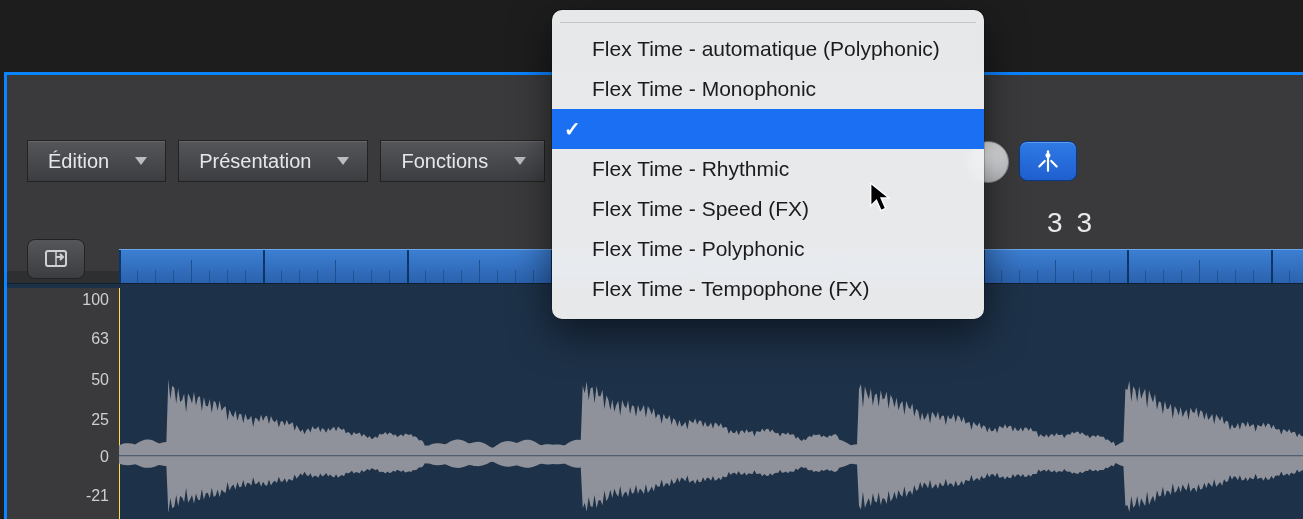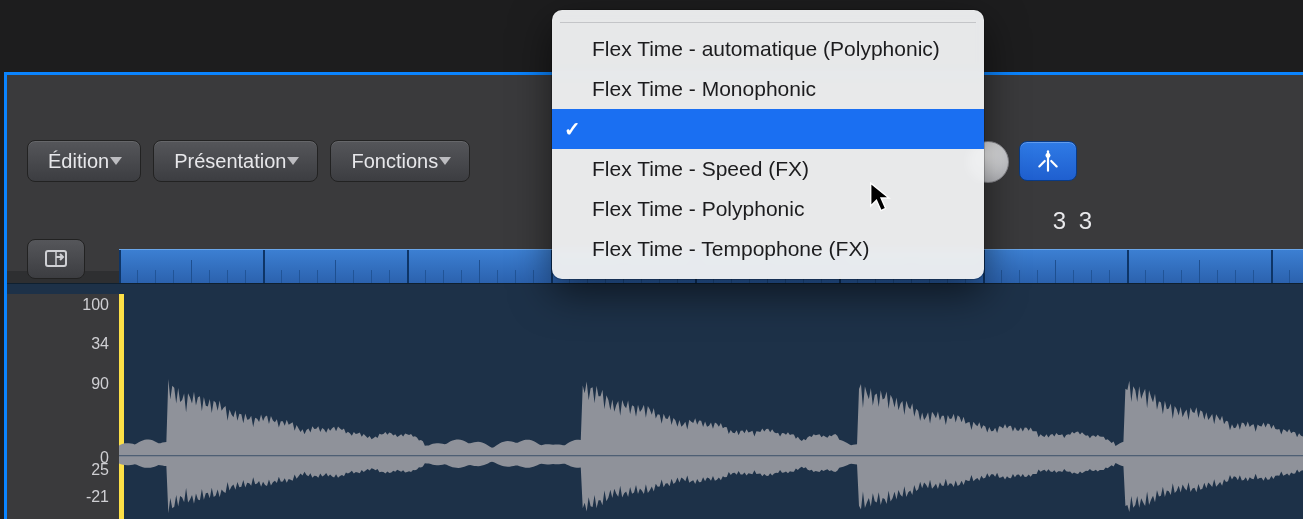--- a/index.html
+++ b/index.html
@@ -72,26 +72,26 @@
     height: 44px;
     display: flex;
     gap: 12px;
     align-items: center;
   }
   .menu-button {
     height: 40px;
     padding: 0 18px 0 20px;
     background: linear-gradient(#55565a, #3c3d41);
     border: 1px solid #222;
-    border-radius: 8px;
+    border-radius: 0;
     color: #e7e7ea;
     font-size: 20px;
     display: flex;
     align-items: center;
-    gap: 1px;
+    gap: 26px;
     box-shadow: inset 0 1px 0 rgba(255,255,255,.1);
     cursor: pointer;
   }
   .menu-button .chev {
     width: 0; height: 0;
     border-left: 6px solid transparent;
     border-right: 6px solid transparent;
     border-top: 8px solid #bcbcc0;
   }
 
@@ -136,21 +136,21 @@
     justify-content: center;
     cursor: pointer;
   }
   .catch-button svg { width: 24px; height: 22px; }
 
   .timeline-label {
     position: absolute;
     top: 8px;
     right: 208px;
     color: #e9e9ec;
-    font-size: 24px;
+    font-size: 28px;
     letter-spacing: 3px;
   }
 
   
   .ruler {
     position: absolute;
     left: 112px;
     right: 0;
     top: 50px;
     height: 34px;
@@ -174,24 +174,24 @@
     position: absolute;
     left: 0; right: 0;
     top: 208px;
     bottom: 0;
     background: #1d3148;
     border-top: 1px solid #0f2030;
     overflow: hidden;
   }
   .y-axis {
     position: absolute;
-    left: 0; top: 10px; bottom: 0;
+    left: 0; top: 4px; bottom: 0;
     width: 112px;
     background: #3a3a3c;
-    border-right: 5px solid #fde047;
+    border-right: 1px solid #fde047;
   }
   .y-axis .lbl {
     position: absolute;
     right: 10px;
     color: #cfcfd3;
     font-size: 16px;
     transform: translateY(-50%);
   }
   .wave-svg {
     position: absolute;
@@ -379,23 +379,23 @@
           <div class="tick minor" style="left: 1116px;"></div>
           <div class="tick minor" style="left: 1134px;"></div>
           <div class="tick major" style="left: 1152px;"></div>
           <div class="tick minor" style="left: 1170px;"></div>
         </div>
     </div>
 
     <div class="wave-area">
       <div class="y-axis" id="yaxis">
           <div class="lbl" style="top: 5%;">100</div>
-          <div class="lbl" style="top: 22%;">34</div>
-          <div class="lbl" style="top: 40%;">90</div>
-          <div class="lbl" style="top: 57%; margin-top: 48px;">25</div>
+          <div class="lbl" style="top: 22%;">63</div>
+          <div class="lbl" style="top: 40%;">50</div>
+          <div class="lbl" style="top: 57%;">25</div>
           <div class="lbl" style="top: 73%;">0</div>
           <div class="lbl" style="top: 90%;">-21</div>
         </div>
       <div class="wave-svg">
         <svg viewBox="0 0 1200 260" preserveAspectRatio="none">
           <path id="wavepath" fill="#8f929a" stroke="none" d="M0 190 L0 178.6341160607684 L2 177.59263813375696 L4 176.8131434393273 L6 176.3140923327998 L8 176.09577534233458 L10 176.1406259196679 L12 176.41472341392128 L14 176.87038201970563 L16 177.44964858488322 L18 176.5116058504964 L20 175.18109231797322 L22 174.02000995921176 L24 173.08932878975116 L26 172.4375888387446 L28 172.09777737327687 L30 172.08521962987834 L32 172.39662375788555 L34 173.01034342315893 L36 173.88784000701494 L38 174.9762460400415 L40 176.21185782777593 L42 176.1171644956488 L44 175.45679998851045 L46 174.95865606343995 L48 174.67777860376842 L50 104.99228175367718 L52 127.79039725618162 L54 112.50595988546291 L56 114.89519364957087 L58 132.16399507411666 L60 115.10674961498846 L62 130.6473292979818 L64 128.3515157414098 L66 121.21809932385816 L68 142.22563316271498 L70 120.98112505763682 L72 125.57956559726193 L74 132.20064167051973 L76 119.11530483556854 L78 134.44519628498387 L80 125.4308227032983 L82 124.22646873789176 L84 140.7718809092941 L86 125.09441016963943 L88 134.74718283168525 L90 135.52955932775714 L92 127.1899429854079 L94 142.63465954370787 L96 129.21042211293707 L98 131.2016062568269 L100 140.2078120751351 L102 128.87676770651427 L104 140.10873746687164 L106 136.86807138209593 L108 134.85853389091073 L110 151.4066308249223 L112 138.7181336809004 L114 144.51566422231613 L116 147.544669601361 L118 139.76717603284735 L120 151.221990474841 L122 143.6465475137378 L124 144.10864806150593 L126 154.060520376929 L128 143.30881691709374 L130 150.20691434337135 L132 149.50807703118846 L134 145.829722472389 L136 158.10039795072828 L138 147.9796425672894 L140 149.09480679657528 L142 152.6692210608699 L144 144.3964028898734 L146 151.5595257025157 L148 146.9216829109809 L150 145.37817456718076 L152 154.76677509900884 L154 145.98826787945185 L156 150.92903765282045 L158 153.02528815388507 L160 149.72139940414036 L162 158.82884593298428 L164 151.74990171896764 L166 151.91013323675514 L168 156.9573310182417 L170 150.16321581878566 L172 155.61691464963758 L174 154.39351648985084 L176 152.98600521345358 L178 162.4013883190519 L180 156.0097063037096 L182 159.83003815561935 L184 163.83658974177396 L186 160.75555094830554 L188 166.32331500481462 L190 161.48128698523217 L192 159.82202828965907 L194 164.27252540680917 L196 157.49938672001642 L198 160.3204931519969 L200 160.0123270142021 L202 157.49085564858638 L204 163.86340086299342 L206 159.35246093745894 L208 161.05515328464654 L210 164.6543602355185 L212 159.2890331209655 L214 162.2412877564415 L216 159.52424729499884 L218 157.86614804689378 L220 162.84769864884333 L222 157.6703495677636 L224 159.98215273185514 L226 161.58769887434346 L228 159.85927130123034 L230 165.35391639768488 L232 163.60555629511632 L234 165.18594367763848 L236 167.8836174654162 L238 163.66876578390492 L240 166.04553478119067 L242 165.413545852229 L244 164.23020654736416 L246 169.09234698917072 L248 165.97605588769179 L250 168.05094593422518 L252 170.48852662319942 L254 168.1982472286057 L256 171.63221854536584 L258 170.41766251770713 L260 168.63409315940413 L262 170.41941026473367 L264 165.80496390349344 L266 166.38716381466838 L268 165.82365219091756 L270 163.78708702452894 L272 166.76704563330952 L274 164.41095725887058 L276 165.2127548179038 L278 167.7344208995833 L280 166.23721805877258 L282 169.28544570053873 L284 167.84660959472694 L286 166.27569178206915 L288 168.64029791821955 L290 165.32503733039277 L292 166.1009952185403 L294 166.97865373016467 L296 165.89414788722513 L298 168.90409983250004 L300 168.47931137860115 L302 169.72649308511438 L304 173.12901344776964 L306 172.59328384504715 L308 173.95445181122935 L310 178.9879281849719 L312 178.7180586311905 L314 178.63180192167542 L316 177.6663391111744 L318 176.865068891958 L320 176.34343380839508 L322 176.10317591901145 L324 176.12811084582393 L326 176.3855387648093 L328 176.8287524680325 L330 177.40047080818348 L332 176.62281126374884 L334 175.2817093616465 L336 174.10476167202876 L338 173.15376813766792 L340 172.47838515538845 L342 172.11293024632988 L344 172.07418595588277 L346 172.3603494989096 L348 172.95119797810676 L350 173.80945762953792 L352 174.8832849560614 L354 176.10969321065704 L356 176.17487936097837 L358 175.50423476874047 L360 174.99102184217202 L362 174.69108605842408 L364 174.64851291436207 L366 174.89242545883388 L368 175.4347642460211 L370 176.26920156326173 L372 177.3712657479143 L374 178.69967024449372 L376 180.19876121945873 L378 181.19685022515947 L380 180.56428783143966 L382 178.9755434021661 L384 177.50500418476796 L386 176.21873465117127 L388 175.17159051637304 L390 174.4038471453662 L392 173.9387931275748 L394 173.78144777247587 L396 173.91848590920875 L398 174.3193724253516 L400 174.9386278949069 L402 175.71907087109406 L404 175.6943367400059 L406 174.58603822400383 L408 173.6352200980874 L410 172.90338370918425 L412 172.44074057374894 L414 172.28282699148312 L416 172.4480709566024 L418 172.93647536198338 L420 173.72950679126723 L422 174.79119848352988 L424 176.07039475651868 L426 177.50398774942437 L428 178.29128842882827 L430 177.7935701080125 L432 177.4166613881028 L434 177.21693481511744 L436 177.24016075360638 L438 177.5181075228385 L440 177.95985719948132 L442 177.5778771812102 L444 177.45584987773668 L446 177.56808738651097 L448 177.87386585255751 L450 178.32049444383338 L452 178.28971381123523 L454 176.79903956296343 L456 175.43445301585982 L458 174.26277625198622 L460 173.34034614552988 L462 172.7094514417494 L464 172.3956871118836 L466 172.40640185598085 L468 172.73034143399627 L470 112.38951702175203 L472 120.81867813863235 L474 107.81520042725155 L476 128.75348446661027 L478 115.43634682921531 L480 114.1914893594378 L482 131.90828345898373 L484 112.48124421099074 L486 124.31976074060944 L488 124.28706435327825 L490 117.05585128072241 L492 138.66130344155374 L494 123.01782812112612 L496 128.360156058077 L498 139.71260553152229 L500 127.81386243151113 L502 141.26023602485662 L504 133.83820241722154 L506 129.54235677381894 L508 145.8839608476853 L510 128.20427471811192 L512 134.6678665061022 L514 137.3840479418419 L516 128.9861345562642 L518 143.97940833523802 L520 134.01233310915967 L522 135.58276745647262 L524 146.9319746416371 L526 133.50366489046746 L528 141.54524497678204 L530 138.51053961595613 L532 133.58434665233338 L534 148.00343175480555 L536 134.90469165095163 L538 138.95347039608245 L540 144.56454218434308 L542 137.24274343163364 L544 148.6750058191315 L546 144.13255135339153 L548 144.59476646067708 L550 154.75404823236067 L552 143.48252656976825 L554 148.94254839257513 L556 149.48530951016863 L558 144.82144143405898 L560 155.99298257565576 L562 148.34806560452262 L564 150.8873656263607 L566 157.83182234669664 L568 150.43213073804228 L570 157.82121567246634 L572 155.62810509303085 L574 152.28755957577658 L576 160.84774372909573 L578 150.1813348958539 L580 152.43040448837914 L582 153.90718896503427 L584 148.44141377610748 L586 155.83538813813888 L588 150.9090412167827 L590 151.3531598081618 L592 158.29862769559898 L594 152.26334566180446 L596 157.81671689324924 L598 156.74363769208156 L600 153.17775953246962 L602 160.20509937634225 L604 153.18646854611507 L606 154.65614779216645 L608 158.00468894631246 L610 153.70816212110327 L612 159.71775849444407 L614 158.08555388225454 L616 158.4878594779051 L618 166.0926137917557 L620 161.62580717499804 L622 164.62548357010078 L624 165.04695783562727 L626 161.8918214479919 L628 167.3789353496323 L630 162.40157669276007 L632 162.13111651605962 L634 165.25233653377163 L636 160.6676396549334 L638 164.22109245359798 L640 163.4404697102375 L642 162.49714895071173 L644 168.62495648455527 L646 163.01927689522304 L648 163.24224229638926 L650 163.67984114173635 L652 159.85119720882557 L654 163.0875046600126 L656 160.34102449453056 L658 160.08882475478924 L660 164.07004067429486 L662 160.78304738586246 L664 163.89330798244038 L666 164.99147483188037 L668 164.57752952607024 L670 168.85422403792373 L672 164.9299334157724 L674 165.11381725900537 L676 166.8373814668847 L678 164.07904329784958 L680 166.99409322378904 L682 166.36446921922374 L684 166.53928816885366 L686 171.17823694651867 L688 169.13473709646607 L690 171.97779633708433 L692 173.76504109551976 L694 171.5937963198768 L696 172.89191087931403 L698 169.427882164278 L700 168.26205513185818 L702 169.3852347992426 L704 166.14739197368965 L706 167.43610372976963 L708 166.9212961815411 L710 166.1535345552626 L712 169.4495204597446 L714 167.54016846428476 L716 169.02261533636897 L718 170.23173823986983 L720 167.45862666282818 L722 168.51017522908143 L724 166.67102294102096 L726 165.95816345964136 L728 167.9424792054306 L730 172.422951105498 L732 172.88605992639063 L734 173.65593255975082 L736 174.69792256064522 L738 175.96197704927698 L740 177.38580153694423 L742 178.33426852089775 L744 177.8295771608026 L746 177.4408690396553 L748 177.22519217474763 L750 116.09735233945135 L752 110.72365674269803 L754 137.21390765444187 L756 113.01536243880392 L758 121.02196255508521 L760 127.64365560656648 L762 115.19929894412596 L764 134.66444955727763 L766 122.7269907584584 L768 121.06991852658285 L770 136.2048156181202 L772 117.42728066299547 L774 127.76057264117414 L776 126.31217582115141 L778 118.94672836674465 L780 138.34825958027292 L782 122.6145538132859 L784 127.15667985912607 L786 136.7025223400436 L788 125.57686793066429 L790 139.62385051920234 L792 132.55168186831213 L794 129.40002291394472 L796 144.85255115282422 L798 129.17220378279217 L800 136.0400195062254 L802 138.85528385287859 L804 131.95489951225335 L806 146.7998012554937 L808 137.99631227097552 L810 140.5150551243367 L812 151.66926362512402 L814 142.12165621933326 L816 150.4438263275229 L818 147.14810183346475 L820 142.02559445036087 L822 154.73657135313246 L824 141.44048154923337 L826 144.50886643563507 L828 148.554688822918 L830 141.04022904763417 L832 150.98818166626398 L834 145.73112727769558 L836 145.63605139846027 L838 156.01307583959974 L840 144.9603273878186 L842 149.34394197269611 L844 148.73371574029778 L846 143.68875417399846 L848 153.35119926696194 L850 145.2515599201089 L852 147.0630939450782 L854 152.98206464949595 L856 146.83817465901842 L858 154.56293429407998 L860 153.1510604884427 L862 152.76022255558692 L864 161.61850766065163 L866 152.5131005820889 L868 155.42580237149213 L870 157.26417498163306 L872 152.93182664047205 L874 160.52034925139625 L876 156.3771147992917 L878 157.5252893428652 L880 164.22508491029927 L882 158.12883767921568 L884 162.84709430297363 L886 162.6363059604666 L888 159.15954650750012 L890 164.93389291933516 L892 157.37136109160065 L894 157.89779593329513 L896 159.89261468661778 L898 155.01601671472707 L900 159.74439591676312 L902 157.19275496174598 L904 156.84088495280048 L906 163.05333520817837 L908 158.32363765843365 L910 161.98998563468805 L912 162.23590179320675 L914 158.71695528744806 L916 163.21946747265147 L918 158.77799478744728 L920 159.12769539822565 L922 162.47977002021062 L924 158.90086840711484 L926 162.96022362950833 L928 162.8756244555398 L930 162.899337993238 L932 169.53327230739197 L934 166.3469181374182 L936 168.21884499253034 L938 169.21408401293738 L940 166.32376821648765 L942 169.91756023719273 L944 166.8198357609997 L946 165.86783027979828 L948 168.67402084871281 L950 164.85037394848274 L952 167.00500398938357 L954 167.1742213442504 L956 166.13262569824755 L958 170.49407799403718 L960 166.94522672234677 L962 166.3033333640086 L964 166.91506899016247 L966 163.46470998178327 L968 165.29385079051897 L970 163.73294489769967 L972 163.10141463586893 L974 166.57968894886133 L976 164.03526703291178 L978 166.16183142443518 L980 167.78439674264115 L982 167.45145493898383 L984 170.56103022280982 L986 167.96534320642002 L988 167.59621199724006 L990 169.2355856296466 L992 166.9073609630546 L994 168.796238847453 L996 168.91956431022658 L998 168.928353690095 L1000 172.7245832956204 L1002 171.63333089597387 L1004 173.81061925583114 L1006 175.93145487817623 L1008 174.11970274478242 L1010 179.2224925006601 L1012 177.7284686193661 L1014 176.4088441792189 L1016 175.32050793509623 L1018 174.5062457304743 L1020 115.93885854045472 L1022 117.25851364276868 L1024 107.02050349952394 L1026 130.45035340997356 L1028 113.21760479634112 L1030 117.30885187952804 L1032 130.65255797609728 L1034 113.17052042384535 L1036 127.24927457143983 L1038 120.88487895329642 L1040 115.91945219766933 L1042 137.37127584285784 L1044 117.46871924745392 L1046 125.12706667609307 L1048 130.97043872634646 L1050 121.44544811003279 L1052 139.07227051996745 L1054 129.83737702988344 L1056 131.09667928192346 L1058 144.23007075583806 L1060 129.095016575782 L1062 138.6838044104213 L1064 137.60815745658508 L1066 132.12708503576195 L1068 149.27778091684598 L1070 135.0029477840128 L1072 138.44284145960057 L1074 145.57578283841886 L1076 135.74139545507666 L1078 147.506892215831 L1080 142.19544575624695 L1082 138.85474822625656 L1084 150.75600051191842 L1086 136.61766062748944 L1088 141.68641468275212 L1090 142.83309781049388 L1092 136.27615961647697 L1094 148.21123471041793 L1096 139.75093399142435 L1098 141.47467984353753 L1100 150.19113095484346 L1102 141.899666365667 L1104 150.5706374734535 L1106 147.55014155133475 L1108 143.8392234522015 L1110 155.21748125795915 L1112 144.23496353368816 L1114 147.56547624000018 L1116 151.3769823073186 L1118 145.81387343934168 L1120 155.1273229048281 L1122 151.25411054438052 L1124 152.19953039499313 L1126 161.73824493015962 L1128 155.06534014076504 L1130 159.6068620523586 L1132 158.7397503783668 L1134 153.79001802504024 L1136 161.23602570624047 L1138 153.30804792348363 L1140 154.10418377667943 L1142 158.09499416378284 L1144 152.1738737933748 L1146 158.0898955863523 L1148 156.0357152479117 L1150 155.2237778459764 L1152 163.57731029311194 L1154 155.35314050125044 L1156 157.0565703386186 L1158 157.5729762472034 L1160 153.1382707490938 L1162 158.85527818323874 L1164 154.45881004795072 L1166 154.90247628612937 L1168 160.10989896521252 L1170 155.63096713461763 L1172 160.47293528226768 L1174 161.01605349766172 L1176 160.48206220186614 L1178 166.558941499333 L1180 160.6441703023855 L1182 161.78110989000388 L1184 163.935949715993 L1186 160.45663733046598 L1188 165.13669343190597 L1190 163.46478998381596 L1192 163.88668544018194 L1194 169.6046143636391 L1196 165.1340376911799 L1198 167.84458565496922 L1200 168.71024157704048 L1200 205.96731881721965 L1198 206.6165607587731 L1196 208.64947173161508 L1194 205.2965392272707 L1192 209.58498591986356 L1190 209.901407512138 L1188 208.64747992607053 L1186 212.15752200215053 L1184 209.54803771300527 L1182 211.1641675824971 L1180 212.01687227321088 L1178 207.58079387550026 L1176 212.1384533486004 L1174 211.7379598767537 L1172 212.14529853829924 L1170 215.77677464903678 L1168 212.41757577609062 L1166 216.32314278540298 L1164 216.65589246403698 L1162 213.35854136257095 L1160 217.64629693817966 L1158 214.32026781459746 L1156 214.70757224603605 L1154 215.98514462406217 L1152 209.81701728016606 L1150 216.0821666155177 L1148 215.4732135640662 L1146 213.93257831023578 L1144 218.3695946549689 L1142 213.92875437716287 L1140 216.92186216749042 L1138 217.51896405738728 L1136 211.57298072031966 L1134 217.15748648121982 L1132 213.4451872162249 L1130 212.79485346073105 L1128 216.2009948944262 L1126 211.1963163023803 L1124 218.35035220375514 L1122 219.0594170917146 L1120 216.15450782137893 L1118 223.13959492049375 L1116 218.96726326951105 L1114 221.82589281999986 L1112 224.3237773497339 L1110 216.08688905653062 L1108 224.6205824108489 L1106 221.83739383649893 L1104 219.57202189490988 L1102 226.07525022574976 L1100 219.8566517838674 L1098 226.39399011734685 L1096 227.68679950643175 L1094 221.34157396718655 L1092 230.29288028764228 L1090 225.3751766421296 L1088 226.2351889879359 L1086 230.0367545293829 L1084 219.43299961606118 L1082 228.35893883030758 L1080 225.85341568281478 L1078 221.86983083812675 L1076 230.69395340869252 L1074 223.31816287118585 L1072 228.6678689052996 L1070 231.2477891619904 L1068 220.5416643123655 L1066 233.40468622317854 L1064 229.2938819075612 L1062 228.487146692184 L1060 235.6787375681635 L1058 224.32744693312145 L1056 234.1774905385574 L1054 235.12196722758745 L1052 228.19579711002442 L1050 241.4159139174754 L1048 234.27217095524014 L1046 238.6546999929302 L1044 244.39846056440956 L1042 229.4715431178566 L1040 245.560410851748 L1038 241.8363407850277 L1036 237.06304407142014 L1034 247.622109682116 L1032 234.51058151792705 L1030 244.51836109035398 L1028 247.58679640274414 L1026 234.66223494251983 L1024 252.23462237535705 L1022 244.55611476792348 L1020 245.54585609465897 L1018 201.62031570214427 L1016 201.00961904867782 L1014 200.1933668655858 L1012 199.2036485354754 L1010 198.08313062450492 L1008 201.91022294141317 L1006 200.55140884136785 L1004 202.14203555812665 L1002 203.77500182801958 L1000 202.9565625282847 L998 205.80373473242875 L996 205.81032676733008 L994 205.90282086441027 L992 207.31947927770904 L990 205.57331077776504 L988 206.80284100206995 L986 206.525992595185 L984 204.57922733289263 L982 206.91140879576213 L980 206.66170244301912 L978 207.8786264316736 L976 209.47354972531616 L974 207.565233288354 L972 210.17393902309828 L970 209.70029132672525 L968 208.52961190711076 L966 209.90146751366254 L964 207.31369825737815 L962 207.77249997699354 L960 207.29107995823992 L958 204.6294415044721 L956 207.90053072631434 L954 207.1193339918122 L952 207.24624700796232 L950 208.86221953863796 L948 205.9944843634654 L946 208.0991272901513 L944 207.38512317925023 L942 205.06182982210544 L940 207.75717383763427 L938 205.58943699029697 L936 206.33586625560224 L934 207.73981139693632 L932 205.35004576945602 L930 210.3254965050715 L928 210.34328165834518 L926 210.27983227786876 L924 213.32434869466388 L922 210.64017248484203 L920 213.15422845133077 L918 213.41650390941453 L916 210.0853993955114 L914 213.46228353441396 L912 210.82307365509493 L910 211.00751077398394 L908 213.75727175617476 L906 210.20999859386623 L904 214.86933628539964 L902 214.6054337786905 L900 212.69170306242768 L898 216.2379874639547 L896 212.58053898503667 L894 214.07665305002865 L892 214.47147918129951 L890 208.7995803104986 L888 213.1303401193749 L886 210.52277052965005 L884 210.36467927276976 L882 213.90337174058823 L880 209.33118631727552 L878 214.3560329928511 L876 215.21716390053123 L874 212.1097380614528 L872 217.80113001964597 L870 214.5518687637752 L868 215.93064822138092 L866 218.11517456343333 L864 211.28611925451128 L862 217.9298330833098 L860 217.63670463366796 L858 216.57779927944 L856 222.37136900573617 L854 217.76345151287802 L852 222.20267954119134 L850 223.56133005991833 L848 217.48660054977856 L846 224.73343436950117 L844 220.94971319477668 L842 220.49204352047792 L840 223.77975445913603 L838 215.4901931203002 L836 223.2729614511548 L834 223.20165454172832 L832 219.258863750302 L830 226.7198282142744 L828 221.08398338281148 L826 224.1183501732737 L824 226.41963883807495 L822 216.44757148515066 L820 225.98080416222936 L818 222.13892362490145 L816 219.66713025435783 L814 225.90875783550007 L812 218.748052281157 L810 227.11370865674746 L808 229.00276579676836 L806 222.40014905837972 L804 233.53382536580997 L802 228.35853711034105 L800 230.46998537033096 L798 235.62084716290587 L796 223.86058663538182 L794 235.44998281454147 L792 233.08623859876593 L790 227.78211211059823 L788 238.3173490520018 L786 229.9731082449673 L784 237.13249010565545 L782 240.53908464003558 L780 228.73880531479531 L778 243.2899537249415 L776 237.76586813413644 L774 236.6795705191194 L772 244.4295395027534 L770 230.34638828640988 L768 241.69756110506285 L766 240.4547569311562 L764 231.50166283204177 L762 246.10052579190554 L760 236.76725829507512 L758 241.7335280836861 L756 247.73847817089705 L754 229.58956925916863 L752 249.45725744297647 L750 245.42698574541149 L748 199.5811058689393 L746 199.41934822025854 L744 199.12781712939807 L742 198.7492986093267 L740 199.46064884729182 L738 200.52851721304225 L736 201.47655807951608 L734 202.25805058018688 L732 202.83545505520704 L730 203.1827866708765 L728 206.54314059592704 L726 208.03137740526898 L724 207.49673279423428 L722 206.11736857818894 L720 206.90603000287885 L718 204.82619632009764 L716 205.73303849772327 L714 206.84487365178643 L712 205.41285965519154 L710 207.88484908355304 L708 207.3090278638442 L706 206.9229222026728 L704 207.88945601973276 L702 205.46107390056804 L700 206.30345865110638 L698 205.4290883767915 L696 202.83106684051447 L694 203.8046527600924 L692 202.17621917836018 L690 203.51665274718675 L688 205.64894717765046 L686 204.116322290111 L684 207.59553387335976 L682 207.7266480855822 L680 207.25443008215822 L678 209.44071752661281 L676 207.3719638998365 L674 208.66463705574597 L672 208.8025499381707 L670 205.8593319715572 L668 209.0668528554473 L666 208.7563938760897 L664 209.5800190131697 L662 211.91271446060315 L660 209.44746949427886 L658 212.43338143390807 L656 212.24423162910207 L654 210.18437150499057 L652 212.6116020933808 L650 209.74011914369774 L648 210.06831827770804 L646 210.2355423285827 L644 206.03128263658354 L642 210.62713828696621 L640 209.91964771732188 L638 209.33418065980152 L636 211.99927025879995 L634 208.5607475996713 L632 210.90166261295528 L630 210.69881748042994 L628 206.96579848777577 L626 211.08113391400607 L624 208.71478162327955 L622 209.0308873224244 L620 211.28064461875147 L618 207.9305396561832 L616 213.63410539157118 L614 213.9358345883091 L612 212.71168112916695 L610 217.21887840917253 L608 213.99648329026564 L606 216.50788915587515 L604 217.6101485904137 L602 212.3461754677433 L600 217.61668035064778 L598 214.9422717309388 L596 214.13746233006307 L594 218.30249075364665 L592 213.77602922830076 L590 218.98513014387865 L588 219.31821908741298 L586 215.62345889639585 L584 221.16893966791937 L582 217.0696082762243 L580 218.17719663371565 L578 219.86399882810957 L576 211.86419220317822 L574 218.28433031816755 L572 215.77892118022686 L570 214.13408824565025 L568 219.6759019464683 L566 214.12613323997752 L564 219.3344757802295 L562 221.23895079660804 L560 215.5052630682582 L558 223.88391892445577 L556 220.38601786737354 L554 220.79308870556866 L552 224.88810507267382 L550 216.4344638257295 L548 224.0539251544922 L546 224.40058648495634 L544 220.99374563565135 L542 229.56794242627478 L540 224.07659336174268 L538 228.28489720293817 L536 231.32148126178626 L534 221.49742618389584 L532 232.31174001075 L530 228.61709528803289 L528 226.34106626741348 L526 232.3722513321494 L524 222.30101901877214 L522 230.81292440764554 L520 231.99075016813026 L518 224.51544374857147 L516 235.76039908280183 L514 229.4619640436186 L512 231.49910012042335 L510 236.34679396141604 L508 223.087029364236 L506 235.3432324196358 L504 232.12134818708384 L502 226.55482298135752 L500 236.63960317636668 L498 227.71554585135829 L496 236.22988295644225 L494 240.2366289091554 L492 228.5040224188347 L490 244.7081115394582 L488 239.28470173504132 L486 239.26017944454293 L484 248.13906684175694 L482 233.5687874057622 L480 246.85638298042164 L478 245.92273987808852 L476 235.9348866500423 L474 251.63859967956134 L472 241.88599139602573 L470 248.20786223368597 L468 202.9522439245028 L466 203.19519860801435 L464 203.2032346660873 L462 202.96791141868795 L460 202.4947403908526 L458 201.80291781101033 L456 200.92416023810515 L454 199.90072032777744 L452 198.78271464157356 L450 198.75962916712496 L448 199.09460061058186 L446 199.32393446011676 L444 199.4081125916975 L442 199.31659211409234 L440 199.03010710038902 L438 199.3614193578711 L436 199.5698794347952 L434 199.5872988886619 L432 199.43750395892292 L430 199.15482241899062 L428 198.7815336783788 L426 199.37200918793172 L424 200.447203932611 L422 201.4066011373526 L420 202.20286990654958 L418 202.79764347851247 L416 203.1639467825482 L414 203.28787975638767 L412 203.1694445696883 L410 202.8224622181118 L408 202.27358492643447 L406 201.56047133199712 L404 200.72924744499556 L402 200.71069684667947 L400 201.29602907881983 L398 201.76047068098632 L396 202.06113556809345 L394 202.1639141706431 L392 202.04590515431892 L390 201.69711464097534 L388 201.12130711272022 L386 200.33594901162155 L384 199.37124686142403 L382 198.26834244837542 L380 197.07678412642025 L378 196.6023623311304 L376 197.35092908540594 L374 198.47524731662972 L372 199.4715506890643 L370 200.2980988275537 L368 200.92392681548415 L366 201.3306809058746 L364 201.51361531422845 L362 201.48168545618194 L360 201.256733618371 L358 200.87182392344465 L356 200.36884047926623 L354 200.41773009200722 L352 201.33753628295395 L350 202.14290677784658 L348 202.78660151641992 L346 203.2297378758178 L344 203.44436053308792 L342 203.41530231525257 L340 203.14121113345868 L338 202.63467389674906 L336 201.92142874597843 L334 201.03871797876513 L332 200.03289155218837 L330 199.4496468938624 L328 199.87843564897562 L326 200.21084592639303 L324 200.40391686563206 L322 200.4226180607414 L320 200.24242464370369 L318 199.8511983310315 L316 199.2502456666192 L314 198.52614855874344 L312 198.46145602660712 L310 198.25905386127107 L308 202.03416114157798 L306 203.05503711621463 L304 202.65323991417276 L302 205.2051301861642 L300 206.14051646604915 L298 205.82192512562497 L296 208.07938908458115 L294 207.2660097023765 L292 207.92425358609478 L290 208.50622200220542 L288 206.01977656133533 L286 207.79323116344816 L284 206.6150428039548 L282 205.53591572459595 L280 207.82208645592056 L278 206.69918432531253 L276 208.59043388657216 L274 209.19178205584706 L272 207.42471577501786 L270 209.6596847316033 L268 208.13226085681183 L266 207.7096271389987 L264 208.14627707237992 L262 204.68544230144974 L260 206.02443013044692 L258 204.68675311171967 L256 203.77583609097562 L254 206.35131457854573 L252 204.63360503260043 L250 206.4617905493311 L248 208.01795808423117 L246 205.68073975812197 L244 209.3273450894769 L242 208.43984061082824 L240 207.965848914107 L238 209.7484256620713 L236 206.58728690093787 L234 208.61054224177116 L232 209.79583277866277 L230 208.48456270173634 L228 212.60554652407723 L226 211.3092258442424 L224 212.51338545110866 L222 214.24723782417732 L220 210.3642260133675 L218 214.10038896482968 L216 212.85681452875087 L214 210.81903418266887 L212 213.03322515927587 L210 209.00922982336112 L208 211.7086350365151 L206 212.9856542969058 L204 209.60244935275495 L202 214.38185826356022 L200 212.49075473934843 L198 212.25963013600233 L196 214.3754599599877 L194 209.2956059448931 L192 212.63347878275567 L190 211.38903476107586 L188 207.75751374638904 L186 211.93333678877084 L184 209.62255769366953 L182 212.6274713832855 L180 215.4927202722178 L178 210.69895876071106 L176 217.76049608990982 L174 216.70486263261188 L172 215.78731401277182 L170 219.87758813591077 L168 214.78200173631873 L166 218.56740007243363 L164 218.68757371077427 L162 213.37836555026178 L160 220.20895044689473 L158 217.7310338845862 L156 219.30322176038467 L154 223.00879909041112 L152 216.42491867574336 L150 223.46636907461442 L148 222.3087378167643 L146 218.83035572311323 L144 224.20269783259496 L142 217.99808420434758 L140 220.67889490256854 L138 221.51526807453294 L136 213.9247015369538 L134 223.12770814570825 L132 220.36894222660865 L130 219.8448142424715 L128 225.0183873121797 L126 216.95460971730324 L124 224.41851395387056 L122 224.76508936469665 L120 219.08350714386927 L118 227.6746179753645 L116 221.84149779897928 L114 224.1132518332629 L112 228.46139973932472 L110 218.94502688130828 L108 231.35609958181695 L106 229.84894646342804 L104 227.41844689984626 L102 235.8424242201143 L100 227.34414094364868 L98 234.09879530737985 L96 235.5921834152972 L94 225.52400534221908 L92 237.10754276094406 L90 230.85283050418215 L88 231.43961287623605 L86 238.67919237277044 L84 226.92108931802943 L82 239.33014844658118 L80 238.42688297252627 L78 231.66610278626212 L76 243.1635213733236 L74 233.3495187471102 L72 238.31532580205356 L70 241.76415620677238 L68 225.83077512796376 L66 241.58642550710638 L64 236.23636319394268 L62 234.51450302651364 L60 246.16993778875866 L58 233.3770036944125 L56 246.32860476282184 L54 248.12053008590283 L52 236.6572020578638 L50 253.75578868474213 L48 201.4916660471737 L46 201.28100795242005 L44 200.90740000861715 L42 200.4121266282634 L40 200.34110662916805 L38 201.26781546996887 L36 202.08411999473878 L34 202.7422424326308 L32 203.20253218158584 L30 203.43608527759125 L28 203.42666697004236 L26 203.17180837094156 L24 202.68300340768664 L22 201.98499253059117 L20 201.1141807615201 L18 200.1162956121277 L16 199.41276356133758 L14 199.84721348522078 L12 200.18895743955903 L10 200.39453056024908 L8 200.42816849324907 L6 200.26443075040015 L4 199.89014242050453 L2 199.30552139968228 L0 198.5244129544237 Z"></path>
           <line x1="0" y1="190" x2="1200" y2="190" stroke="#374d66" stroke-width="1"></line>
         </svg>
       </div>
     </div>
@@ -408,20 +408,23 @@
   <div class="dd-item">
         <span>Flex Time - automatique (Polyphonic)</span>
       </div>
       <div class="dd-item">
         <span>Flex Time - Monophonic</span>
       </div>
       <div class="dd-item selected">
         <span class="check">✓</span>
       </div>
       <div class="dd-item">
+        <span>Flex Time - Rhythmic</span>
+      </div>
+      <div class="dd-item">
         <span>Flex Time - Speed (FX)</span>
       </div>
       <div class="dd-item">
         <span>Flex Time - Polyphonic</span>
       </div>
       <div class="dd-item">
         <span>Flex Time - Tempophone (FX)</span>
       </div>
     </div>
 

